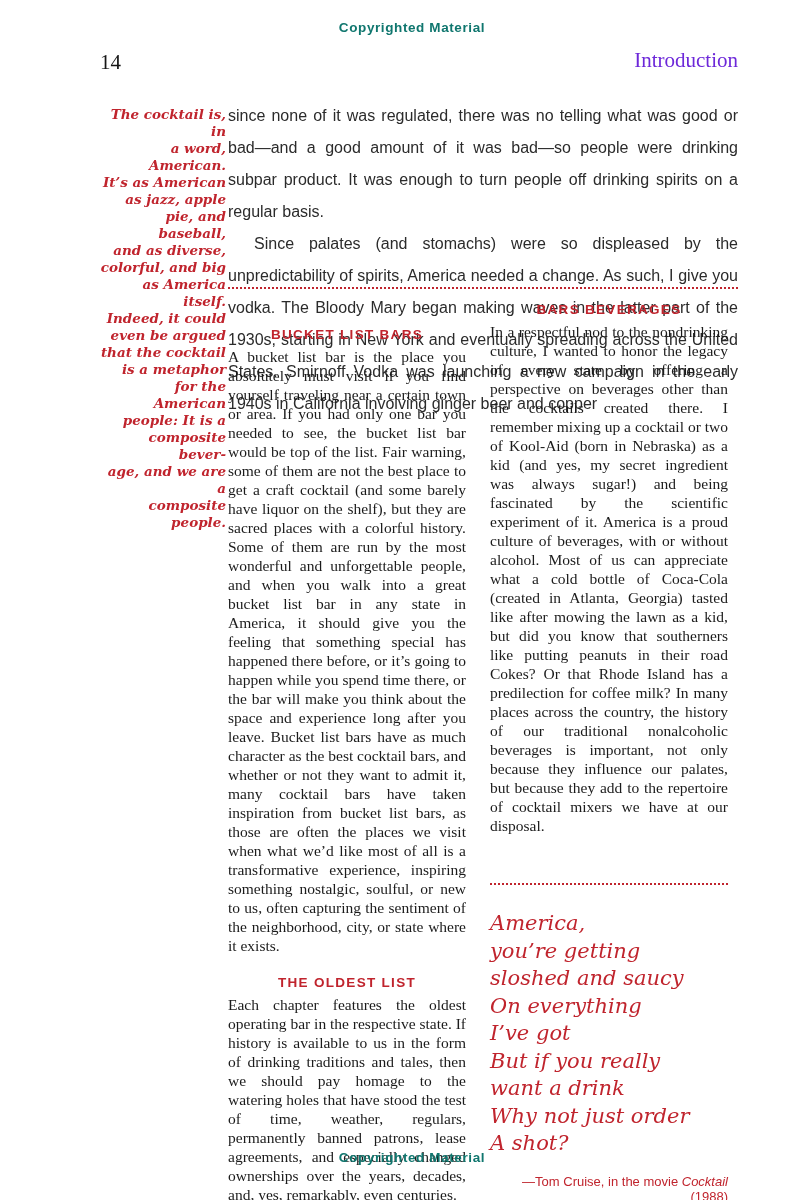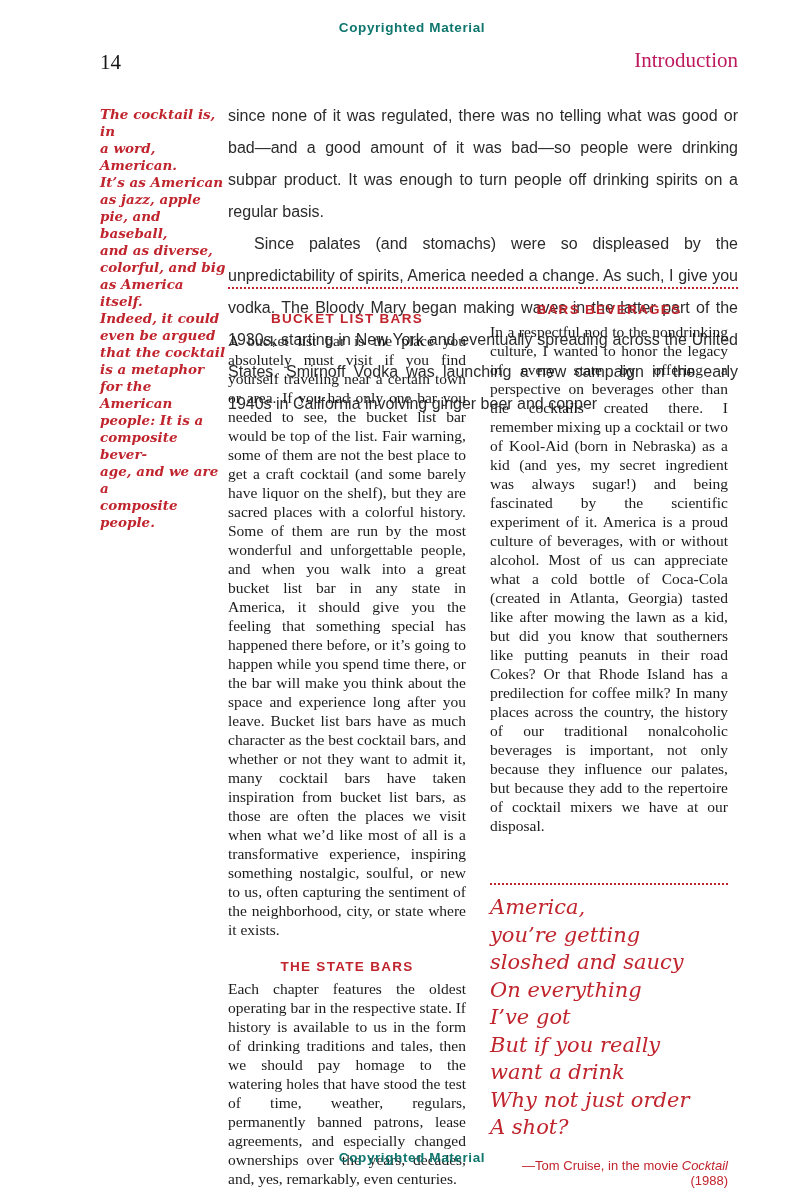--- a/index.html
+++ b/index.html
@@ -22,32 +22,32 @@
   }
   .copyright-top { top: 20px; }
   .copyright-bottom { top: 1150px; }
 
   .page-number {
     position: absolute; left: 100px; top: 50px;
     font-size: 21px; color: #161616;
   }
   .running-head {
     position: absolute; right: 62px; top: 48px;
-    font-size: 21px; color: #be185d;
+    font-size: 21px; color: #6d28d9;
   }
 
   
   .sidebar {
     position: absolute; left: 100px; top: 106px; width: 126px;
   }
   .sidebar-quote {
     color: var(--accent);
     font-family: "DejaVu Serif", serif;
     font-style: italic; font-weight: bold;
-    font-size: 13.5px; line-height: 17px;
+    font-size: 13.5px; line-height: 17px; text-align: right;
   }
   .sidebar-attrib {
     margin-top: 15px;
     text-align: right;
     color: var(--accent);
     font-family: "Liberation Sans", sans-serif;
     font-size: 10.5px; line-height: 13.5px;
     width: 118px; margin-left: auto;
   }
   .sidebar-attrib i { font-style: italic; }
@@ -91,21 +91,21 @@
     color: #1b1b1b;
     margin: 0;
   }
 
   
   .pullquote-rule {
     border-top: 2px dotted var(--accent);
     margin-top: 48px;
   }
   .pullquote {
-    margin-top: 9px;
+    margin-top: 25px;
     color: var(--accent);
     font-family: "DejaVu Serif", serif;
     font-style: italic; font-weight: 500;
     font-size: 21px; line-height: 27.5px;
   }
   .pullquote-attrib {
     margin-top: 16px;
     text-align: right;
     color: var(--accent);
     font-family: "Liberation Sans", sans-serif;
@@ -132,21 +132,21 @@
     <p>since none of it was regulated, there was no telling what was good or bad—and a good amount of it was bad—so people were drinking subpar product. It was enough to turn people off drinking spirits on a regular basis.</p>
     <p class="indent">Since palates (and stomachs) were so displeased by the unpredictability of spirits, America needed a change. As such, I give you vodka. The Bloody Mary began making waves in the latter part of the 1930s, starting in New York and eventually spreading across the United States. Smirnoff Vodka was launching a new campaign in the early 1940s in California involving ginger beer and copper</p>
   </div>
 
   <div class="columns">
 
     <div class="col">
       <div class="col-title">BUCKET LIST BARS</div>
       <p class="col-body">A bucket list bar is the place you absolutely must visit if you find yourself traveling near a certain town or area. If you had only one bar you needed to see, the bucket list bar would be top of the list. Fair warning, some of them are not the best place to get a craft cocktail (and some barely have liquor on the shelf), but they are sacred places with a colorful history. Some of them are run by the most wonderful and unforgettable people, and when you walk into a great bucket list bar in any state in America, it should give you the feeling that something special has happened there before, or it’s going to happen while you spend time there, or the bar will make you think about the space and experience long after you leave. Bucket list bars have as much character as the best cocktail bars, and whether or not they want to admit it, many cocktail bars have taken inspiration from bucket list bars, as those are often the places we visit when what we’d like most of all is a transformative experience, inspiring something nostalgic, soulful, or new to us, often capturing the sentiment of the neighborhood, city, or state where it exists.</p>
 
-      <div class="col-title col-title-second">THE STATE BARS</div>
+      <div class="col-title col-title-second">THE OLDEST LIST</div>
       <p class="col-body">Each chapter features the oldest operating bar in the respective state. If history is available to us in the form of drinking traditions and tales, then we should pay homage to the watering holes that have stood the test of time, weather, regulars, permanently banned patrons, lease agreements, and especially changed ownerships over the years, decades, and, yes, remarkably, even centuries.</p>
     </div>
 
     <div class="vdivider"></div>
 
     <div class="col">
       <div class="col-title">BARS BEVERAGES</div>
       <p class="col-body">In a respectful nod to the nondrinking culture, I wanted to honor the legacy of every state by offering a perspective on beverages other than the cocktails created there. I remember mixing up a cocktail or two of Kool-Aid (born in Nebraska) as a kid (and yes, my secret ingredient was always sugar!) and being fascinated by the scientific experiment of it. America is a proud culture of beverages, with or without alcohol. Most of us can appreciate what a cold bottle of Coca-Cola (created in Atlanta, Georgia) tasted like after mowing the lawn as a kid, but did you know that southerners like putting peanuts in their road Cokes? Or that Rhode Island has a predilection for coffee milk? In many places across the country, the history of our traditional nonalcoholic beverages is important, not only because they influence our palates, but because they add to the repertoire of cocktail mixers we have at our disposal.</p>
 
       <div class="pullquote-rule"></div>

